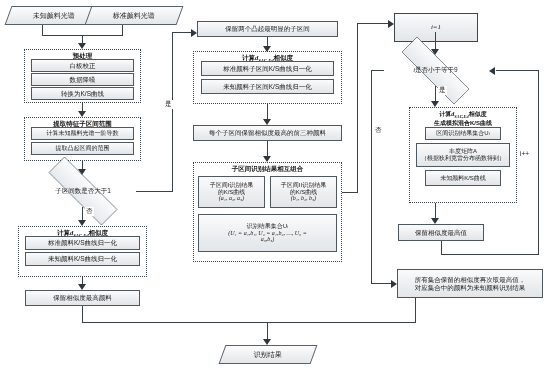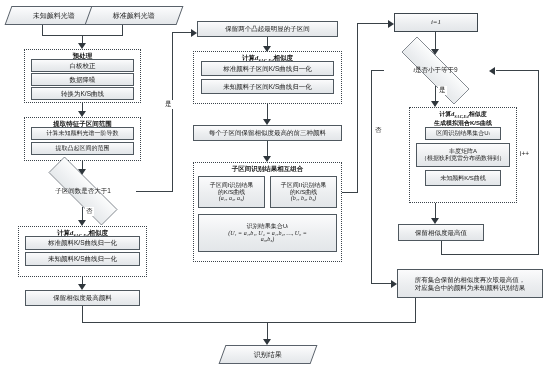--- a/index.html
+++ b/index.html
@@ -203,21 +203,21 @@
     <div>识别结果集合Uᵢ</div>
     <div class="formula">(U₁ = a₁,b₁, U₂ = a₁,b₂, …, U₉ =</div>
     <div class="formula">a₃,b₃)</div>
   </div>
 
   <div class="ln lnh" style="left:342px;top:192px;width:16px;"></div>
   <div class="ln lnv" style="left:357px;top:23px;height:170px;"></div>
   <div class="ln lnh" style="left:357px;top:23px;width:32px;"></div>
   <div class="arrow right" style="left:388px;top:19.5px;"></div>
 
-  <div class="node proc thick f7" style="left:394px;top:13px;width:84px;height:19px;">
+  <div class="node proc thick f7" style="left:394px;top:13px;width:84px;height:29px;">
     <span class="formula">i=1</span>
   </div>
 
   <div class="ln lnv" style="left:435px;top:32px;height:18px;"></div>
   <div class="arrow down" style="left:431px;top:49px;"></div>
 
   <div class="diamond f65" style="left:383px;top:55px;width:105px;height:31px;">
     <div class="dshape"></div>
     <div class="dtext"><i class="mi">i</i><span></span><span id="loopText">是否小于等于9</span></div>
   </div>

